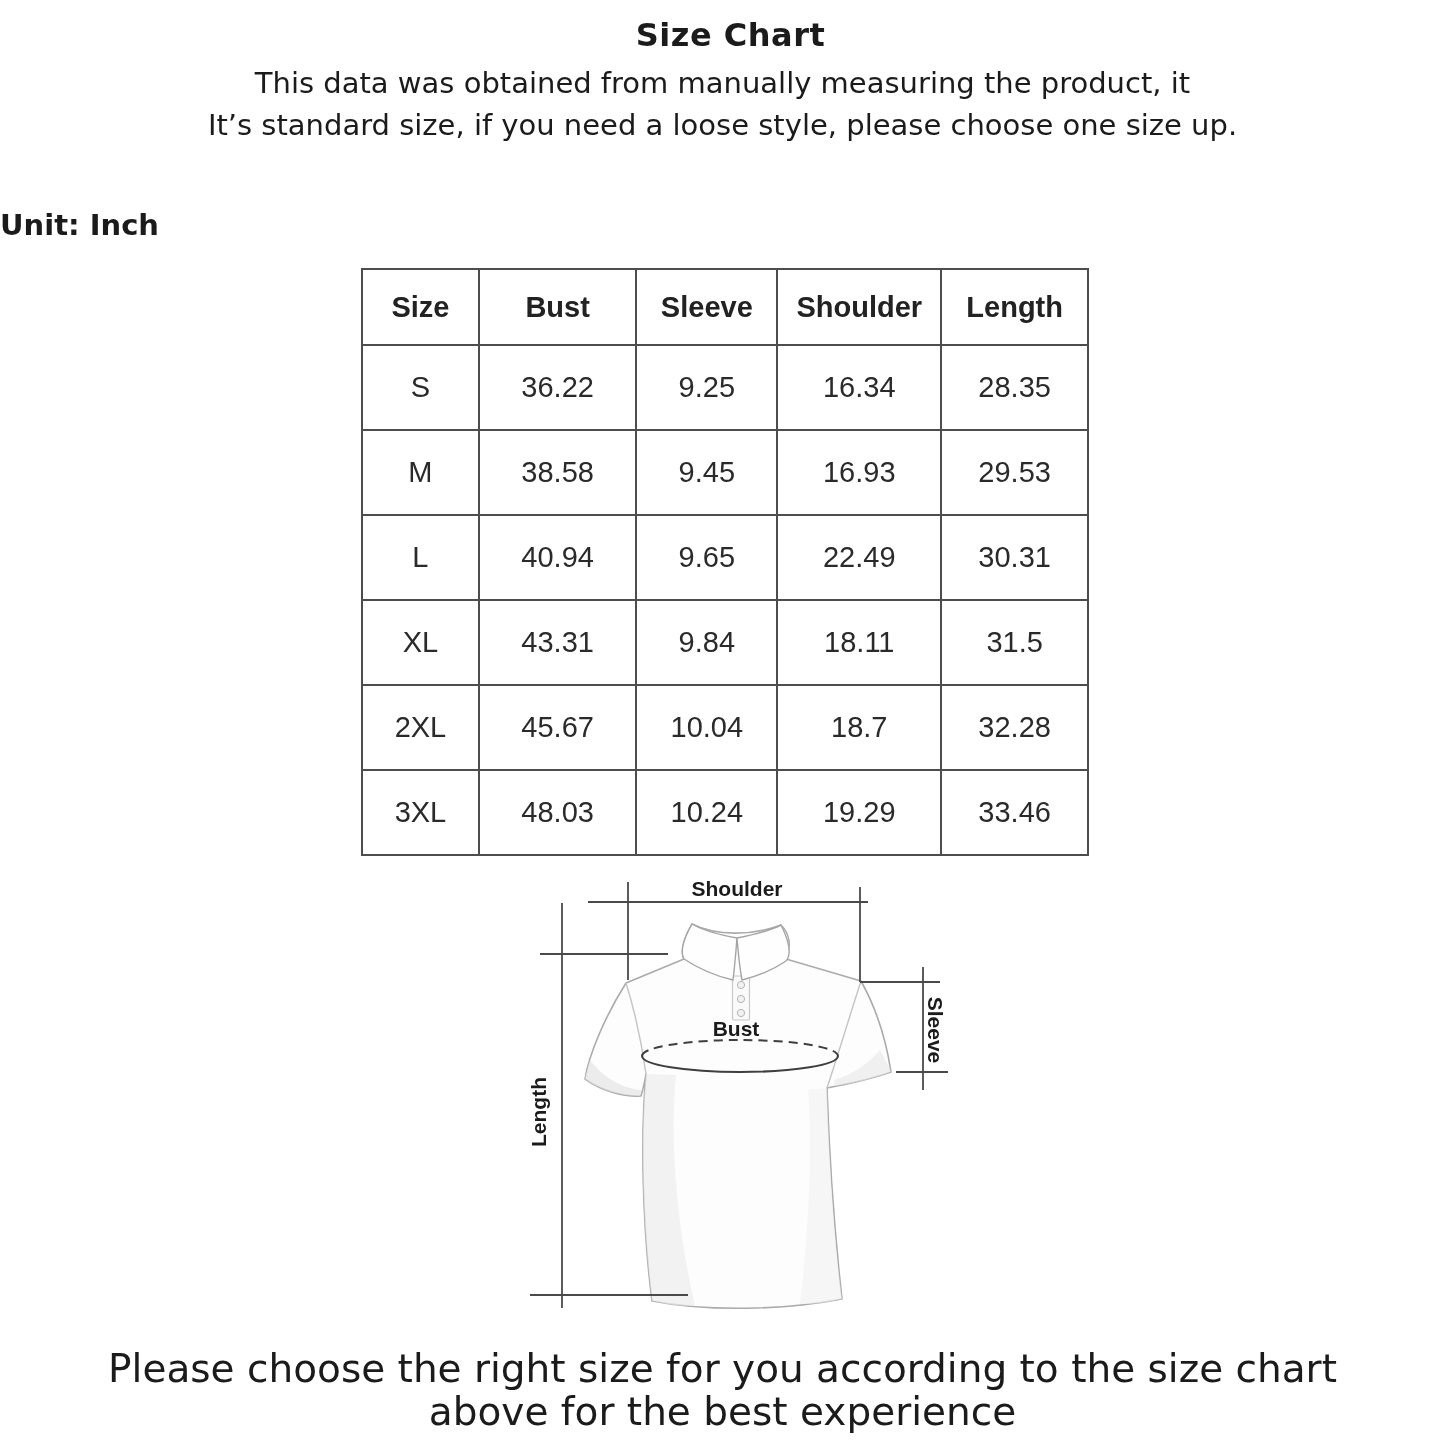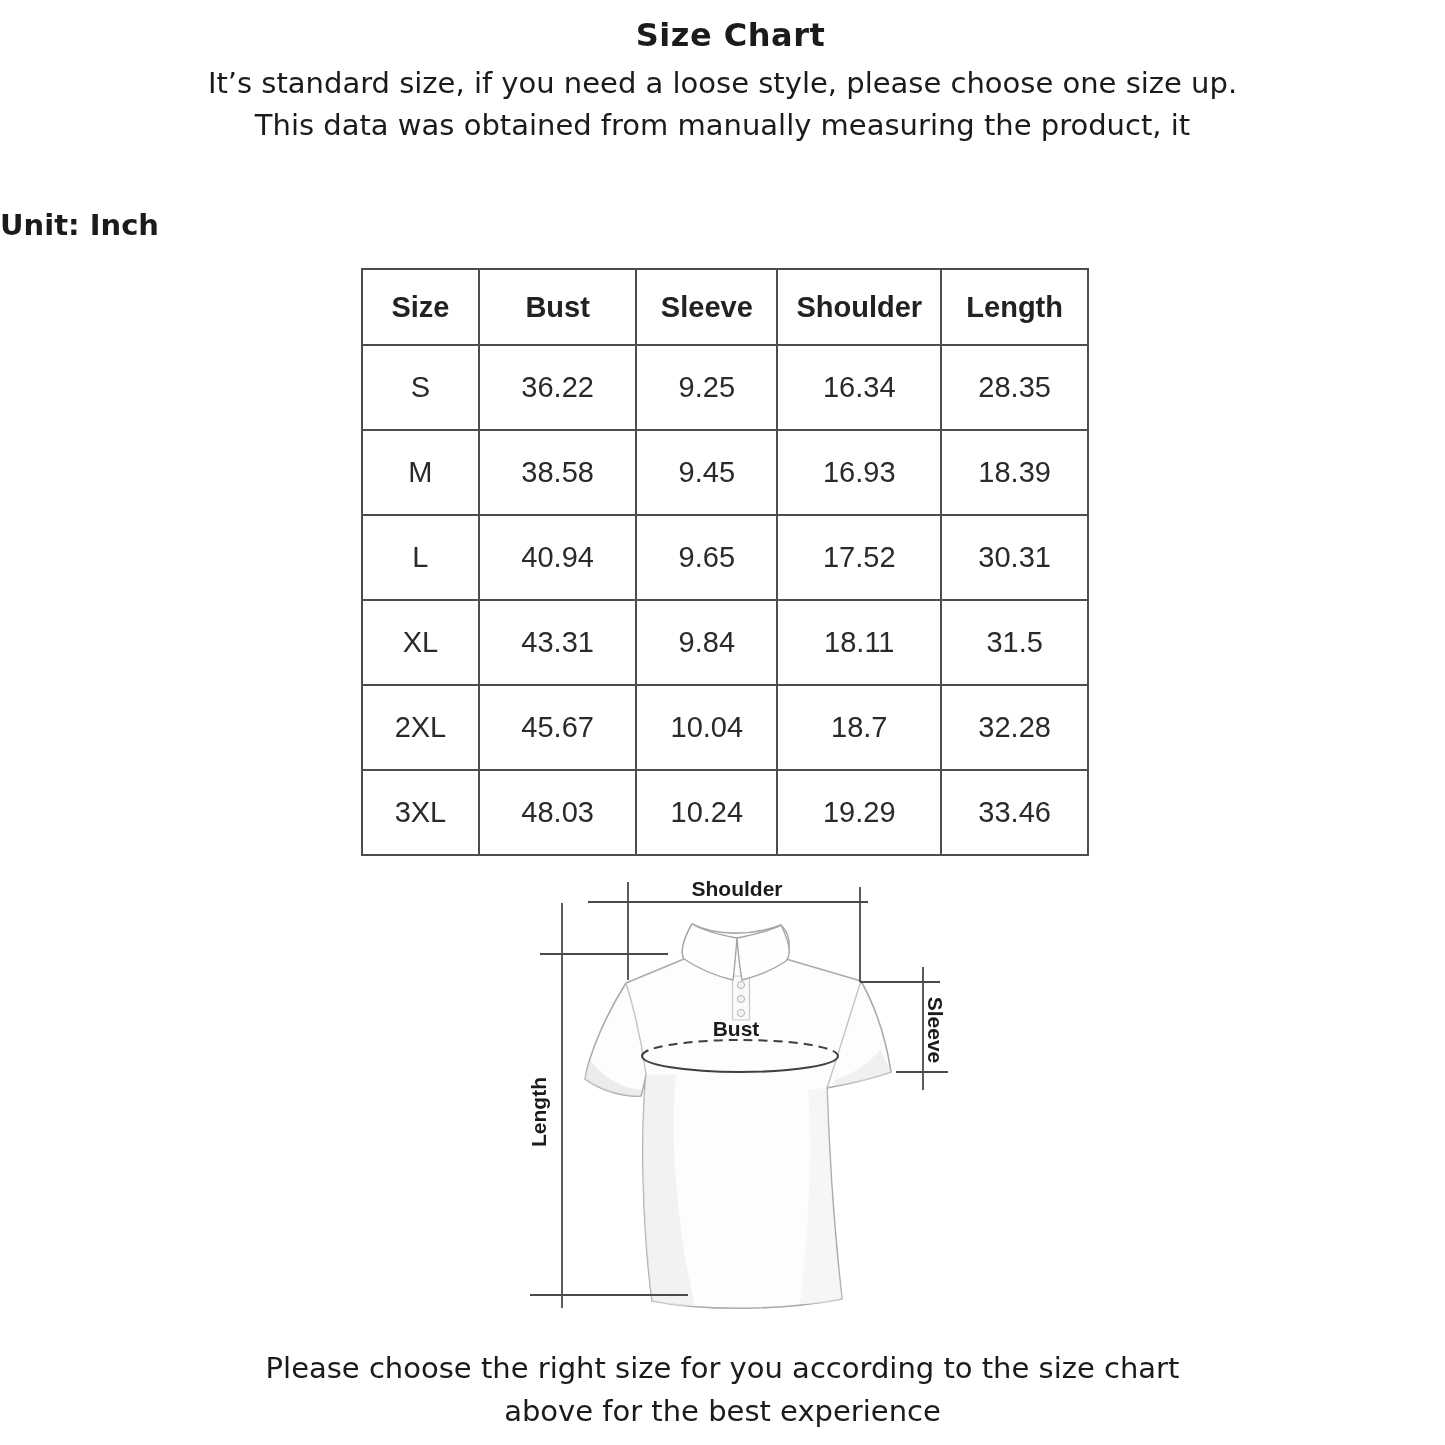--- a/index.html
+++ b/index.html
@@ -67,36 +67,36 @@
   .diagram text {
     font-family: "Liberation Sans", sans-serif;
     font-size: 21px;
     font-weight: 700;
     fill: #1b1b1b;
   }
   .footer {
     position: absolute;
     top: 1347px; left: 0; width: 100%;
     text-align: center;
-    font-size: 29px;
+    font-size: 39px;
     line-height: 43px;
     font-weight: 400;
   }
   .footer div { white-space: nowrap; }
 </style>
 </head>
 <body>
 
 <div class="page">
 
   <h1 class="title">Size Chart</h1>
 
   <div class="desc" id="desc-lines">
+      <div>This data was obtained from manually measuring the product, it</div>
       <div>It’s standard size, if you need a loose style, please choose one size up.</div>
-      <div>This data was obtained from manually measuring the product, it</div>
     </div>
 
   <div class="unit">Unit: Inch</div>
 
   <div class="table-wrap">
     <table class="size-table">
       <colgroup>
         <col style="width:16.1%">
         <col style="width:21.7%">
         <col style="width:19.4%">
@@ -118,27 +118,27 @@
             <td>36.22</td>
             <td>9.25</td>
             <td>16.34</td>
             <td>28.35</td>
           </tr>
           <tr>
             <td>M</td>
             <td>38.58</td>
             <td>9.45</td>
             <td>16.93</td>
-            <td>18.39</td>
+            <td>29.53</td>
           </tr>
           <tr>
             <td>L</td>
             <td>40.94</td>
             <td>9.65</td>
-            <td>17.52</td>
+            <td>22.49</td>
             <td>30.31</td>
           </tr>
           <tr>
             <td>XL</td>
             <td>43.31</td>
             <td>9.84</td>
             <td>18.11</td>
             <td>31.5</td>
           </tr>
           <tr>

